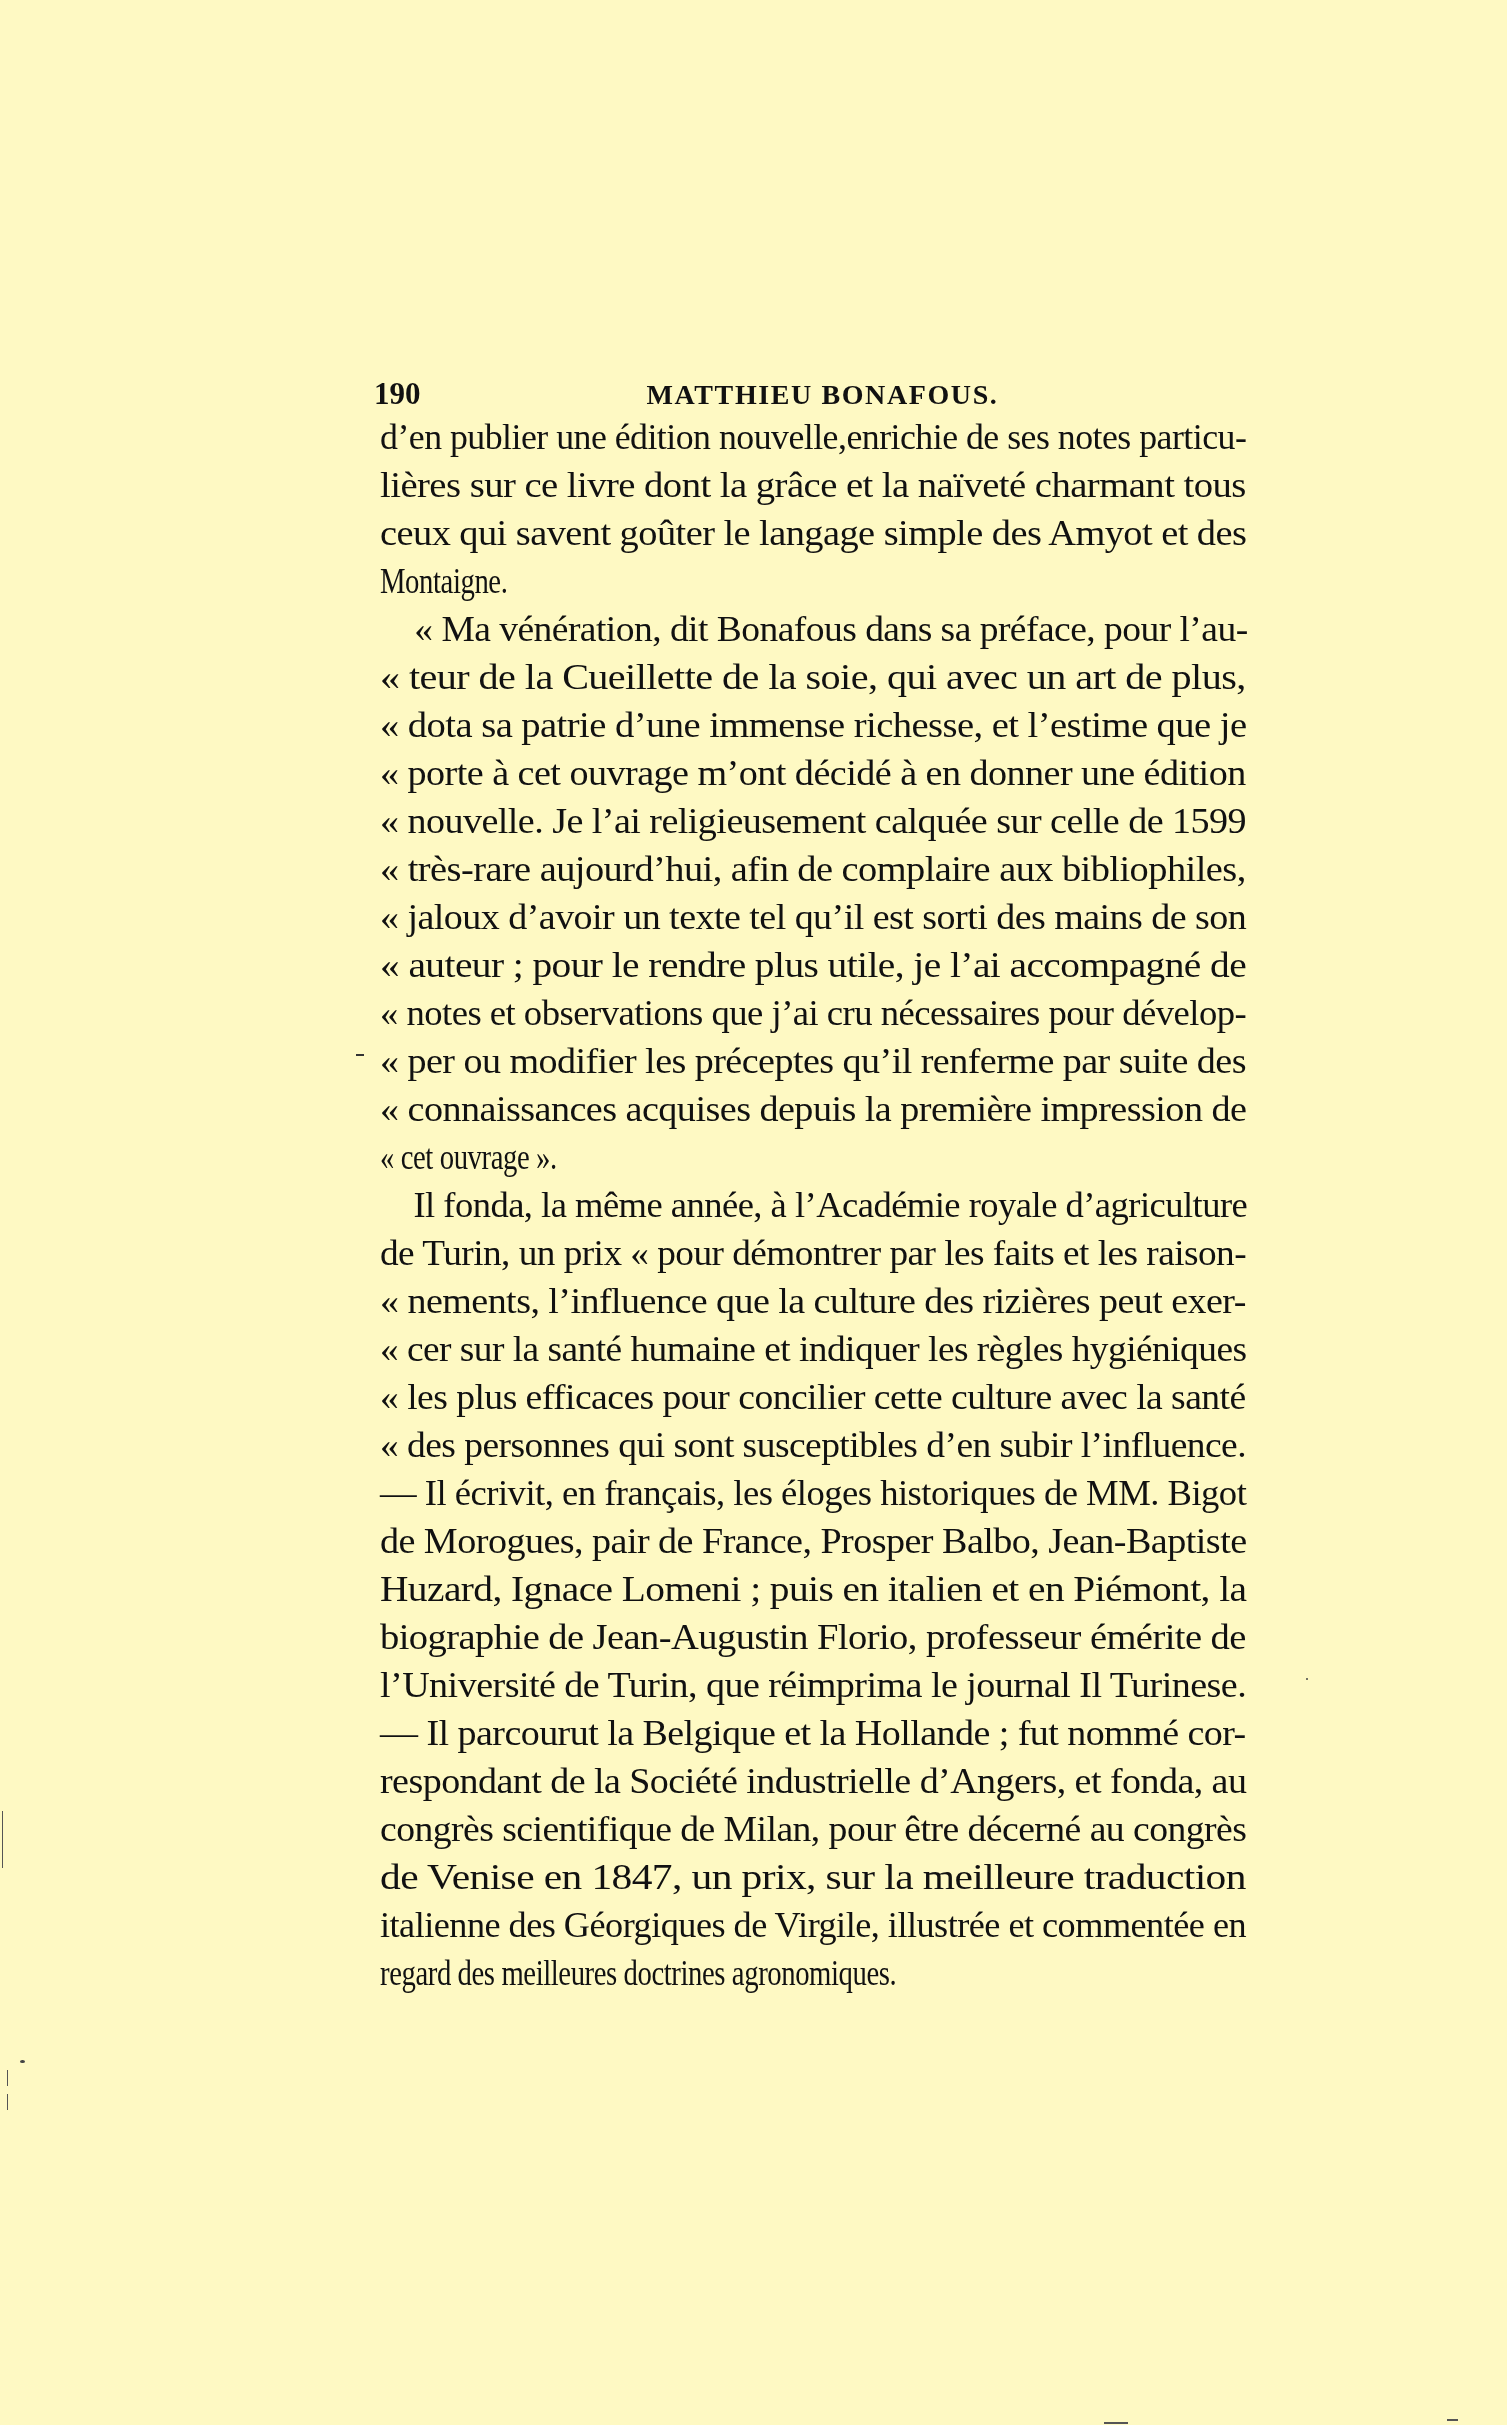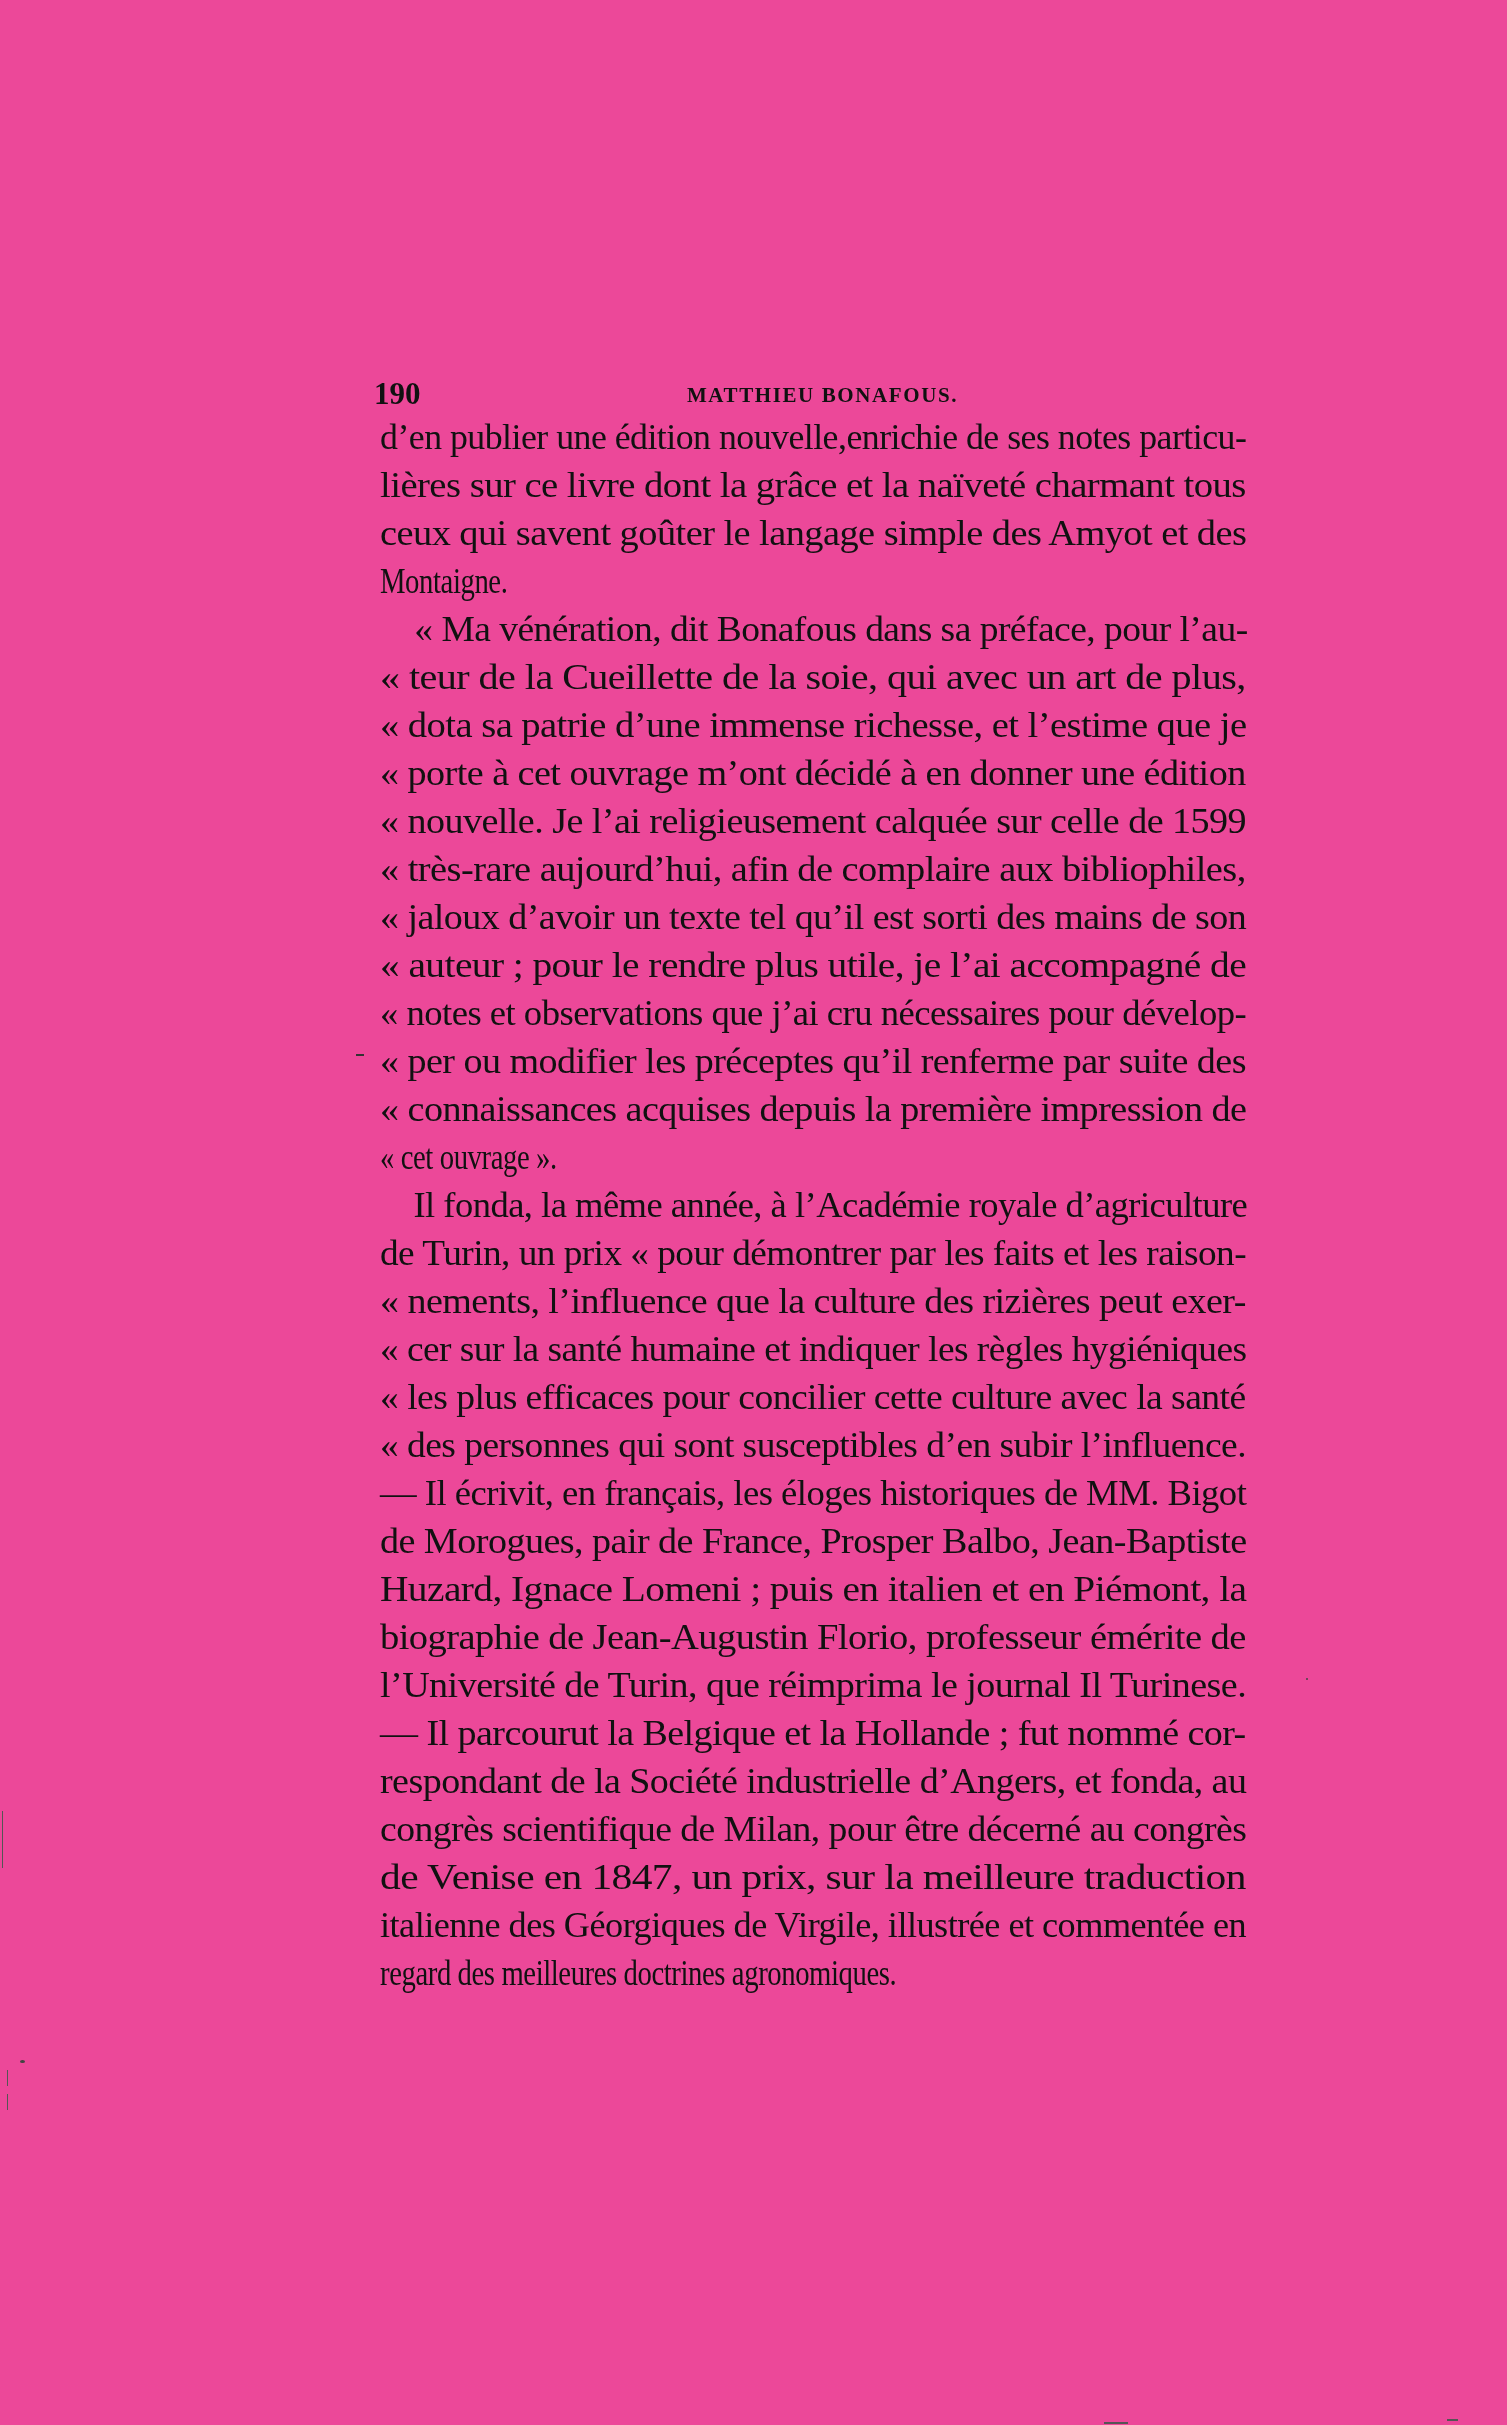--- a/index.html
+++ b/index.html
@@ -14,21 +14,21 @@
     overflow: hidden;
     font-family: "Liberation Serif", "DejaVu Serif", serif;
     color: #111111;
   }
   .page {
     position: absolute;
     left: 0;
     top: 0;
     width: 1508px;
     height: 2426px;
-    background: #ec4899;
+    background: #fef9c3;
   }
   .running-head {
     position: absolute;
     left: 374px;
     top: 374px;
     width: 873px;
     height: 40px;
   }
   .page-number {
     position: absolute;
@@ -38,21 +38,21 @@
     font-weight: bold;
     letter-spacing: 0px;
     line-height: 40px;
   }
   .running-title {
     position: absolute;
     left: 0;
     width: 873px;
     top: 3.2px;
     text-align: center;
-    font-size: 21px;
+    font-size: 28px;
     letter-spacing: 1.6px;
     font-weight: bold;
     line-height: 36px;
     padding-left: 24px;
     box-sizing: border-box;
   }
   .body-text {
     position: absolute;
     left: 380px;
     top: 414px;

